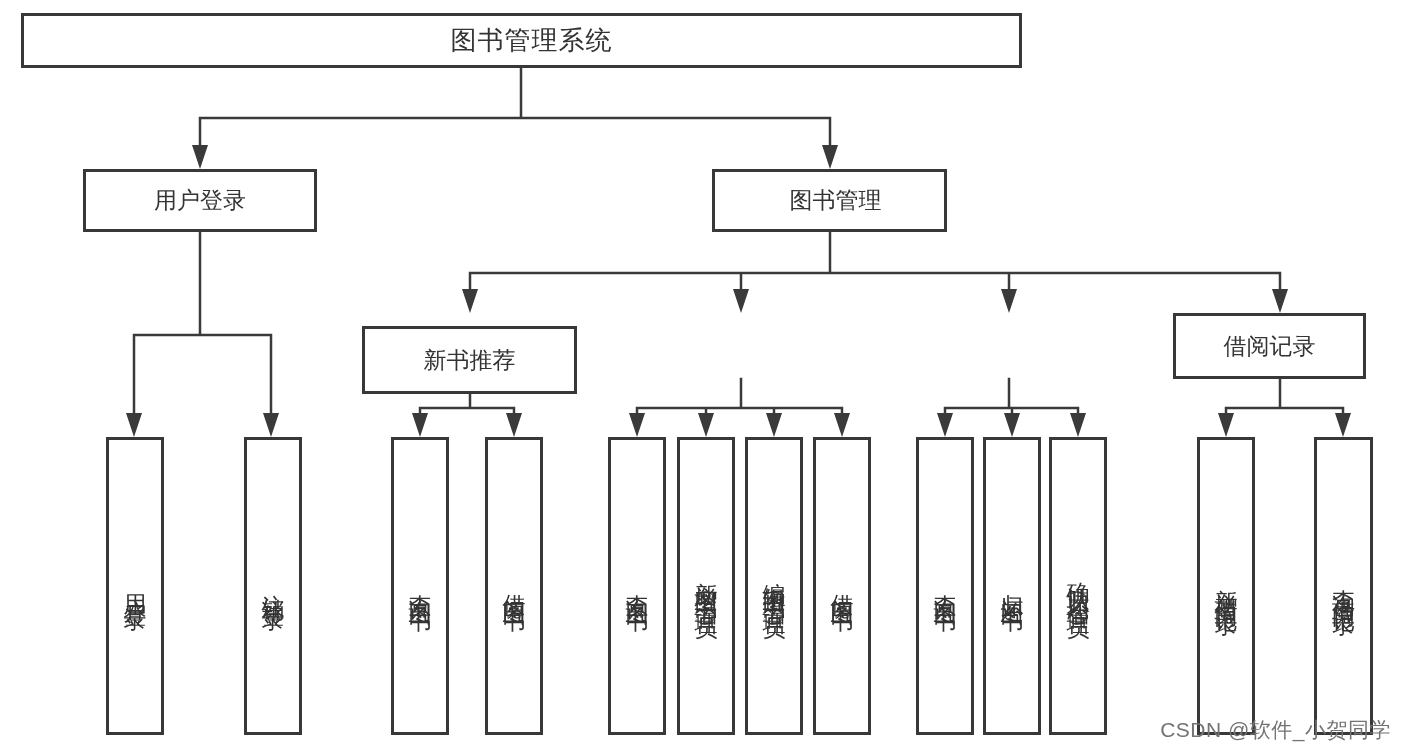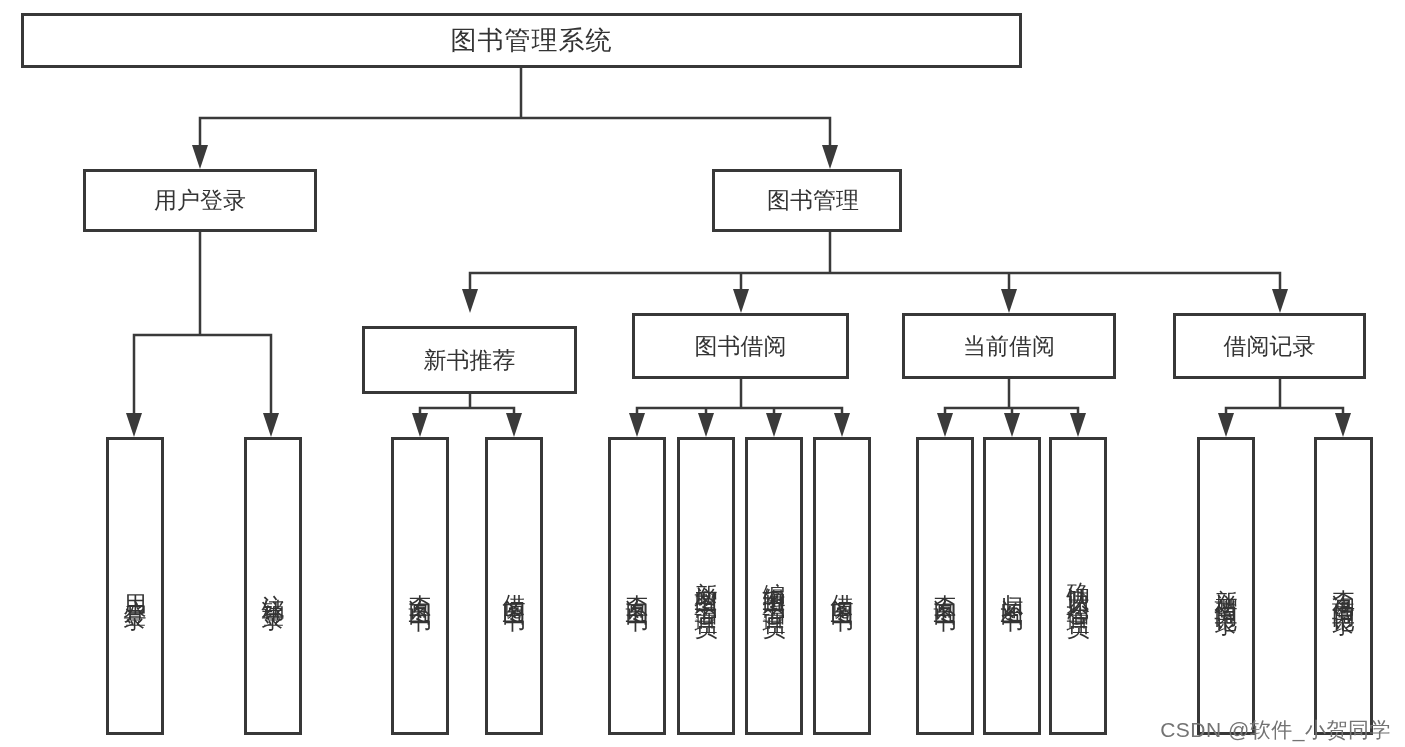--- a/index.html
+++ b/index.html
@@ -91,32 +91,26 @@
     </g>
   </svg>
 
   <div class="box hbox root-box" style="left:21px; top:13px; width:1001px; height:55px;">
     <span>图书管理系统</span>
   </div>
 
   <div class="box hbox" style="left:83px; top:169px; width:234px; height:63px;">
     <span>用户登录</span>
   </div>
-  <div class="box hbox" style="left:712px; top:169px; width:190px; height:63px;padding-left:12px;">
+  <div class="box hbox" style="left:712px; top:169px; width:235px; height:63px;padding-left:12px;">
     <span>图书管理</span>
   </div>
 
   <div class="box hbox" style="left:362px; top:326px; width:215px; height:68px;">
     <span>新书推荐</span>
-  </div>
-  <div class="box hbox" style="left:632px; top:313px; width:217px; height:66px;">
-    <span>图书借阅</span>
-  </div>
-  <div class="box hbox" style="left:902px; top:313px; width:214px; height:66px;">
-    <span>当前借阅</span>
   </div>
   <div class="box hbox" style="left:1173px; top:313px; width:193px; height:66px;">
     <span>借阅记录</span>
   </div>
 
   <div class="box vbox" style="left:106px; top:437px; width:58px; height:298px;">
     <span>用户登录</span>
   </div>
   <div class="box vbox" style="left:244px; top:437px; width:58px; height:298px;">
     <span>注销登录</span>

